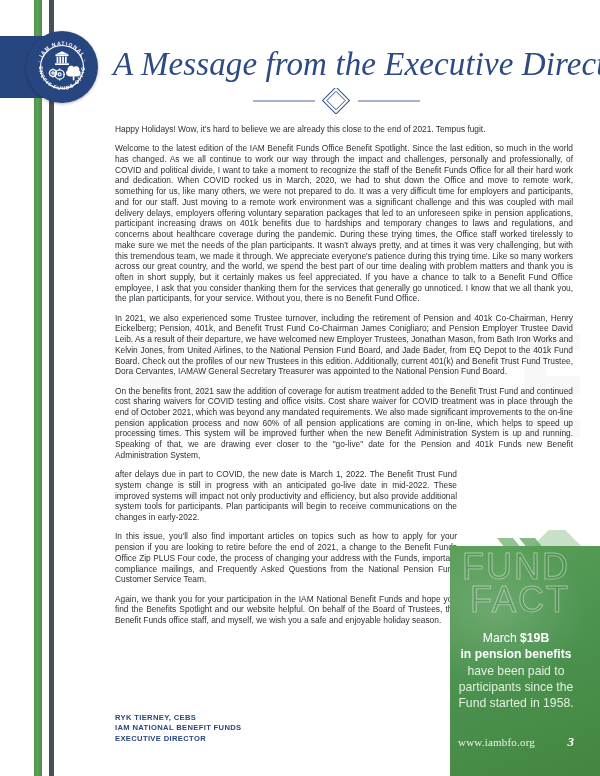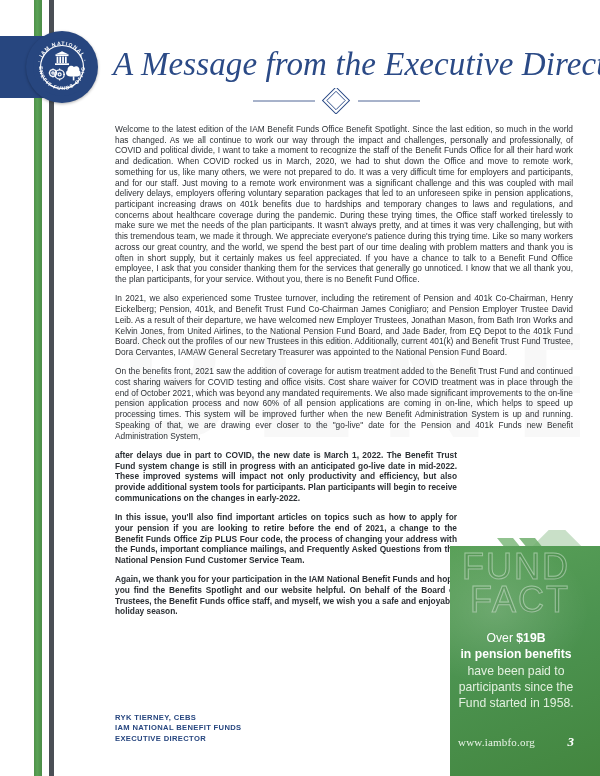--- a/index.html
+++ b/index.html
@@ -97,21 +97,21 @@
     width: 458px;
   }
   .body-col p {
     font-size: 8.35px;
     line-height: 10.72px;
     color: #2d3136;
     text-align: justify;
     margin-bottom: 8.6px;
     font-family: "Liberation Sans", sans-serif;
   }
-  .body-col p.narrow { width: 342px; text-align: justify; font-weight: bold; }
+  .body-col p.narrow { width: 342px; text-align: justify; }
   .body-col p.last { margin-bottom: 0; }
 
   
   .signature {
     position: absolute;
     left: 115px; top: 713px;
     width: 326px;
     text-align: left;
     font-size: 7.6px;
     font-weight: bold;
@@ -252,20 +252,21 @@
       <line x1="0" y1="13" x2="62" y2="13" stroke="#3d558a" stroke-width="0.9"></line>
       <line x1="105" y1="13" x2="167" y2="13" stroke="#3d558a" stroke-width="0.9"></line>
       <rect x="73.5" y="3" width="19" height="19" transform="rotate(45 83 12.5)" fill="none" stroke="#2b4a86" stroke-width="1"></rect>
       <rect x="76.5" y="6" width="13" height="13" transform="rotate(45 83 12.5)" fill="none" stroke="#2b4a86" stroke-width="0.9"></rect>
     </svg>
   </div>
 
   <div class="watermark">BENEFITS</div>
 
   <div class="body-col">
+    <p>Happy Holidays! Wow, it's hard to believe we are already this close to the end of 2021. Tempus fugit.</p>
     <p>Welcome to the latest edition of the IAM Benefit Funds Office Benefit Spotlight. Since the last edition, so much in the world has changed. As we all continue to work our way through the impact and challenges, personally and professionally, of COVID and political divide, I want to take a moment to recognize the staff of the Benefit Funds Office for all their hard work and dedication. When COVID rocked us in March, 2020, we had to shut down the Office and move to remote work, something for us, like many others, we were not prepared to do. It was a very difficult time for employers and participants, and for our staff. Just moving to a remote work environment was a significant challenge and this was coupled with mail delivery delays, employers offering voluntary separation packages that led to an unforeseen spike in pension applications, participant increasing draws on 401k benefits due to hardships and temporary changes to laws and regulations, and concerns about healthcare coverage during the pandemic. During these trying times, the Office staff worked tirelessly to make sure we met the needs of the plan participants. It wasn't always pretty, and at times it was very challenging, but with this tremendous team, we made it through. We appreciate everyone's patience during this trying time. Like so many workers across our great country, and the world, we spend the best part of our time dealing with problem matters and thank you is often in short supply, but it certainly makes us feel appreciated. If you have a chance to talk to a Benefit Fund Office employee, I ask that you consider thanking them for the services that generally go unnoticed. I know that we all thank you, the plan participants, for your service. Without you, there is no Benefit Fund Office.</p>
     <p>In 2021, we also experienced some Trustee turnover, including the retirement of Pension and 401k Co-Chairman, Henry Eickelberg; Pension, 401k, and Benefit Trust Fund Co-Chairman James Conigliaro; and Pension Employer Trustee David Leib.  As a result of their departure, we have welcomed new Employer Trustees, Jonathan Mason, from Bath Iron Works and Kelvin Jones, from United Airlines, to the National Pension Fund Board, and Jade Bader, from EQ Depot to the 401k Fund Board. Check out the profiles of our new Trustees in this edition. Additionally, current 401(k) and Benefit Trust Fund Trustee, Dora Cervantes, IAMAW General Secretary Treasurer was appointed to the National Pension Fund Board.</p>
     <p>On the benefits front, 2021 saw the addition of coverage for autism treatment added to the Benefit Trust Fund and continued cost sharing waivers for COVID testing and office visits. Cost share waiver for COVID treatment was in place through the end of October 2021, which was beyond any mandated requirements. We also made significant improvements to the on-line pension application process and now 60% of all pension applications are coming in on-line, which helps to speed up processing times. This system will be improved further when the new Benefit Administration System is up and running. Speaking of that, we are drawing ever closer to the "go-live" date for the Pension and 401k Funds new Benefit Administration System,</p>
     <p class="narrow">after delays due in part to COVID, the new date is March 1, 2022. The Benefit Trust Fund system change is still in progress with an anticipated go-live date in mid-2022. These improved systems will impact not only productivity and efficiency, but also provide additional system tools for participants. Plan participants will begin to receive communications on the changes in early-2022.</p>
     <p class="narrow">In this issue, you'll also find important articles on topics such as how to apply for your pension if you are looking to retire before the end of 2021, a change to the Benefit Funds Office Zip PLUS Four code, the process of changing your address with the Funds, important compliance mailings, and Frequently Asked Questions from the National Pension Fund Customer Service Team.</p>
     <p class="narrow last">Again, we thank you for your participation in the IAM National Benefit Funds and hope you find the Benefits Spotlight and our website helpful. On behalf of the Board of Trustees, the Benefit Funds office staff, and myself, we wish you a safe and enjoyable holiday season.</p>
   </div>
 
   <div class="signature">
     <div>RYK TIERNEY, CEBS</div>
@@ -281,21 +282,21 @@
     </svg>
   </div>
 
   <div class="fundfact">
     <div class="ff-ghost">
       <span>FUND</span>
       <span class="l2">FACT</span>
     </div>
 
     <div class="ff-body">
-      <span>Over </span><b>$19B</b><br>
+      <span>March </span><b>$19B</b><br>
       <b>in pension benefits</b><br>
       <span class="faint">have been paid to participants since the Fund started in 1958.</span>
     </div>
 
     <div class="ff-footer">
       <span class="ff-url">www.iambfo.org</span>
       <span class="ff-page">3</span>
     </div>
   </div>
 

